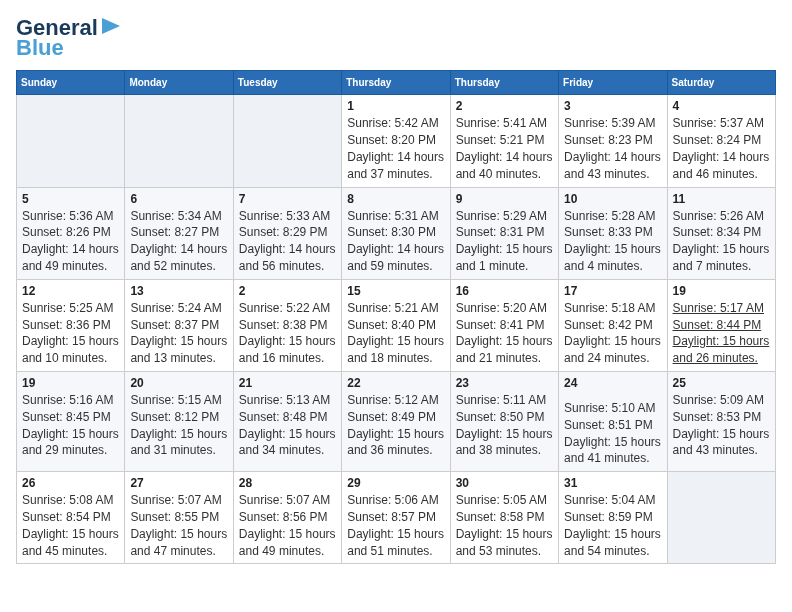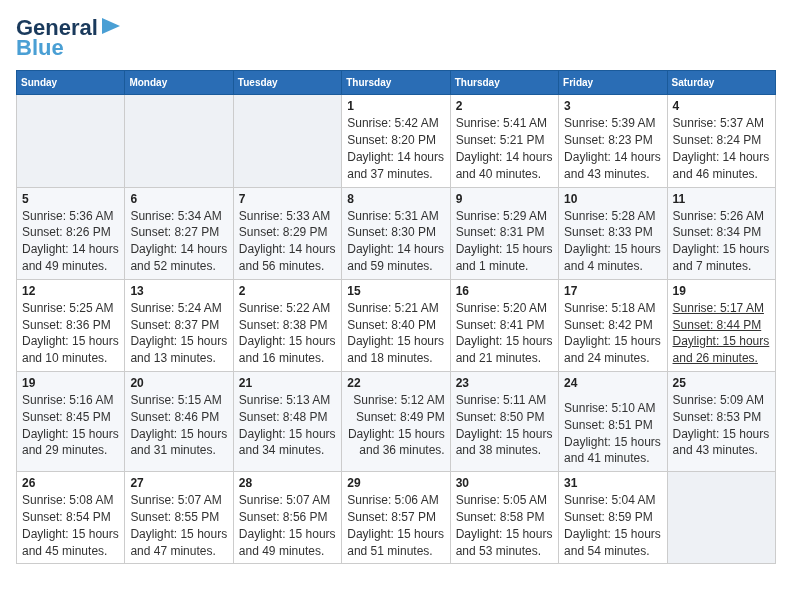--- a/index.html
+++ b/index.html
@@ -254,34 +254,34 @@
         <td>
           <span class="day-num">19</span>
           <div class="cell-info" style="white-space: pre-line;">Sunrise: 5:16 AM
 Sunset: 8:45 PM
 Daylight: 15 hours
 and 29 minutes.</div>
         </td>
         <td>
           <span class="day-num">20</span>
           <div class="cell-info" style="white-space: pre-line;">Sunrise: 5:15 AM
-Sunset: 8:46 PM
+Sunset: 8:12 PM
 Daylight: 15 hours
 and 31 minutes.</div>
         </td>
         <td>
           <span class="day-num">21</span>
           <div class="cell-info" style="white-space: pre-line;">Sunrise: 5:13 AM
 Sunset: 8:48 PM
 Daylight: 15 hours
 and 34 minutes.</div>
         </td>
         <td>
           <span class="day-num">22</span>
-          <div class="cell-info" style="white-space: pre-line; text-align: right;">Sunrise: 5:12 AM
+          <div class="cell-info" style="white-space: pre-line;">Sunrise: 5:12 AM
 Sunset: 8:49 PM
 Daylight: 15 hours
 and 36 minutes.</div>
         </td>
         <td>
           <span class="day-num">23</span>
           <div class="cell-info" style="white-space: pre-line;">Sunrise: 5:11 AM
 Sunset: 8:50 PM
 Daylight: 15 hours
 and 38 minutes.</div>

